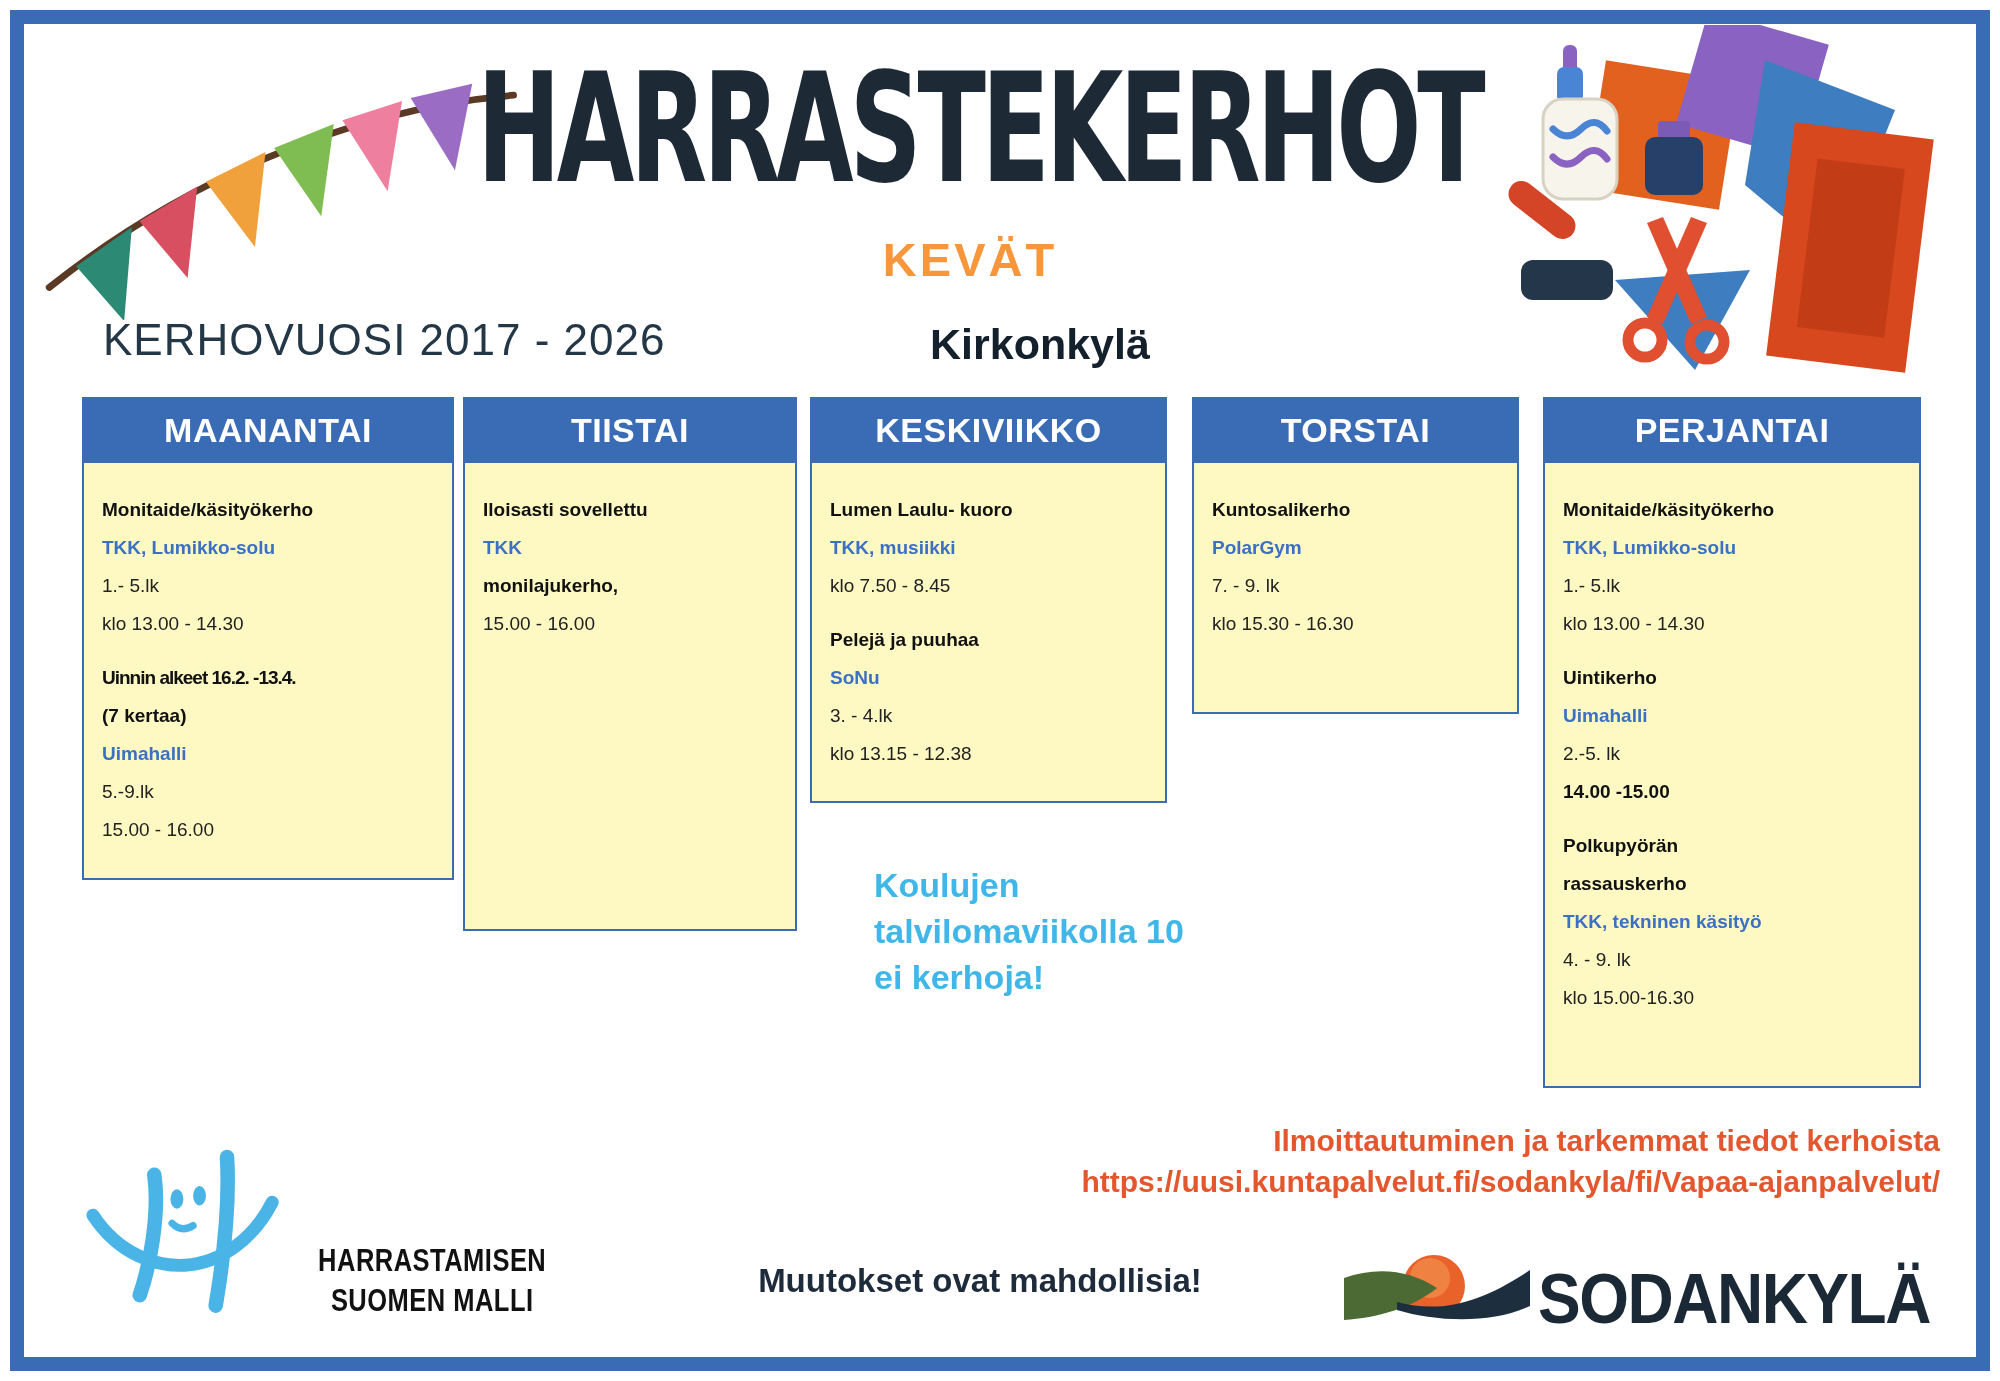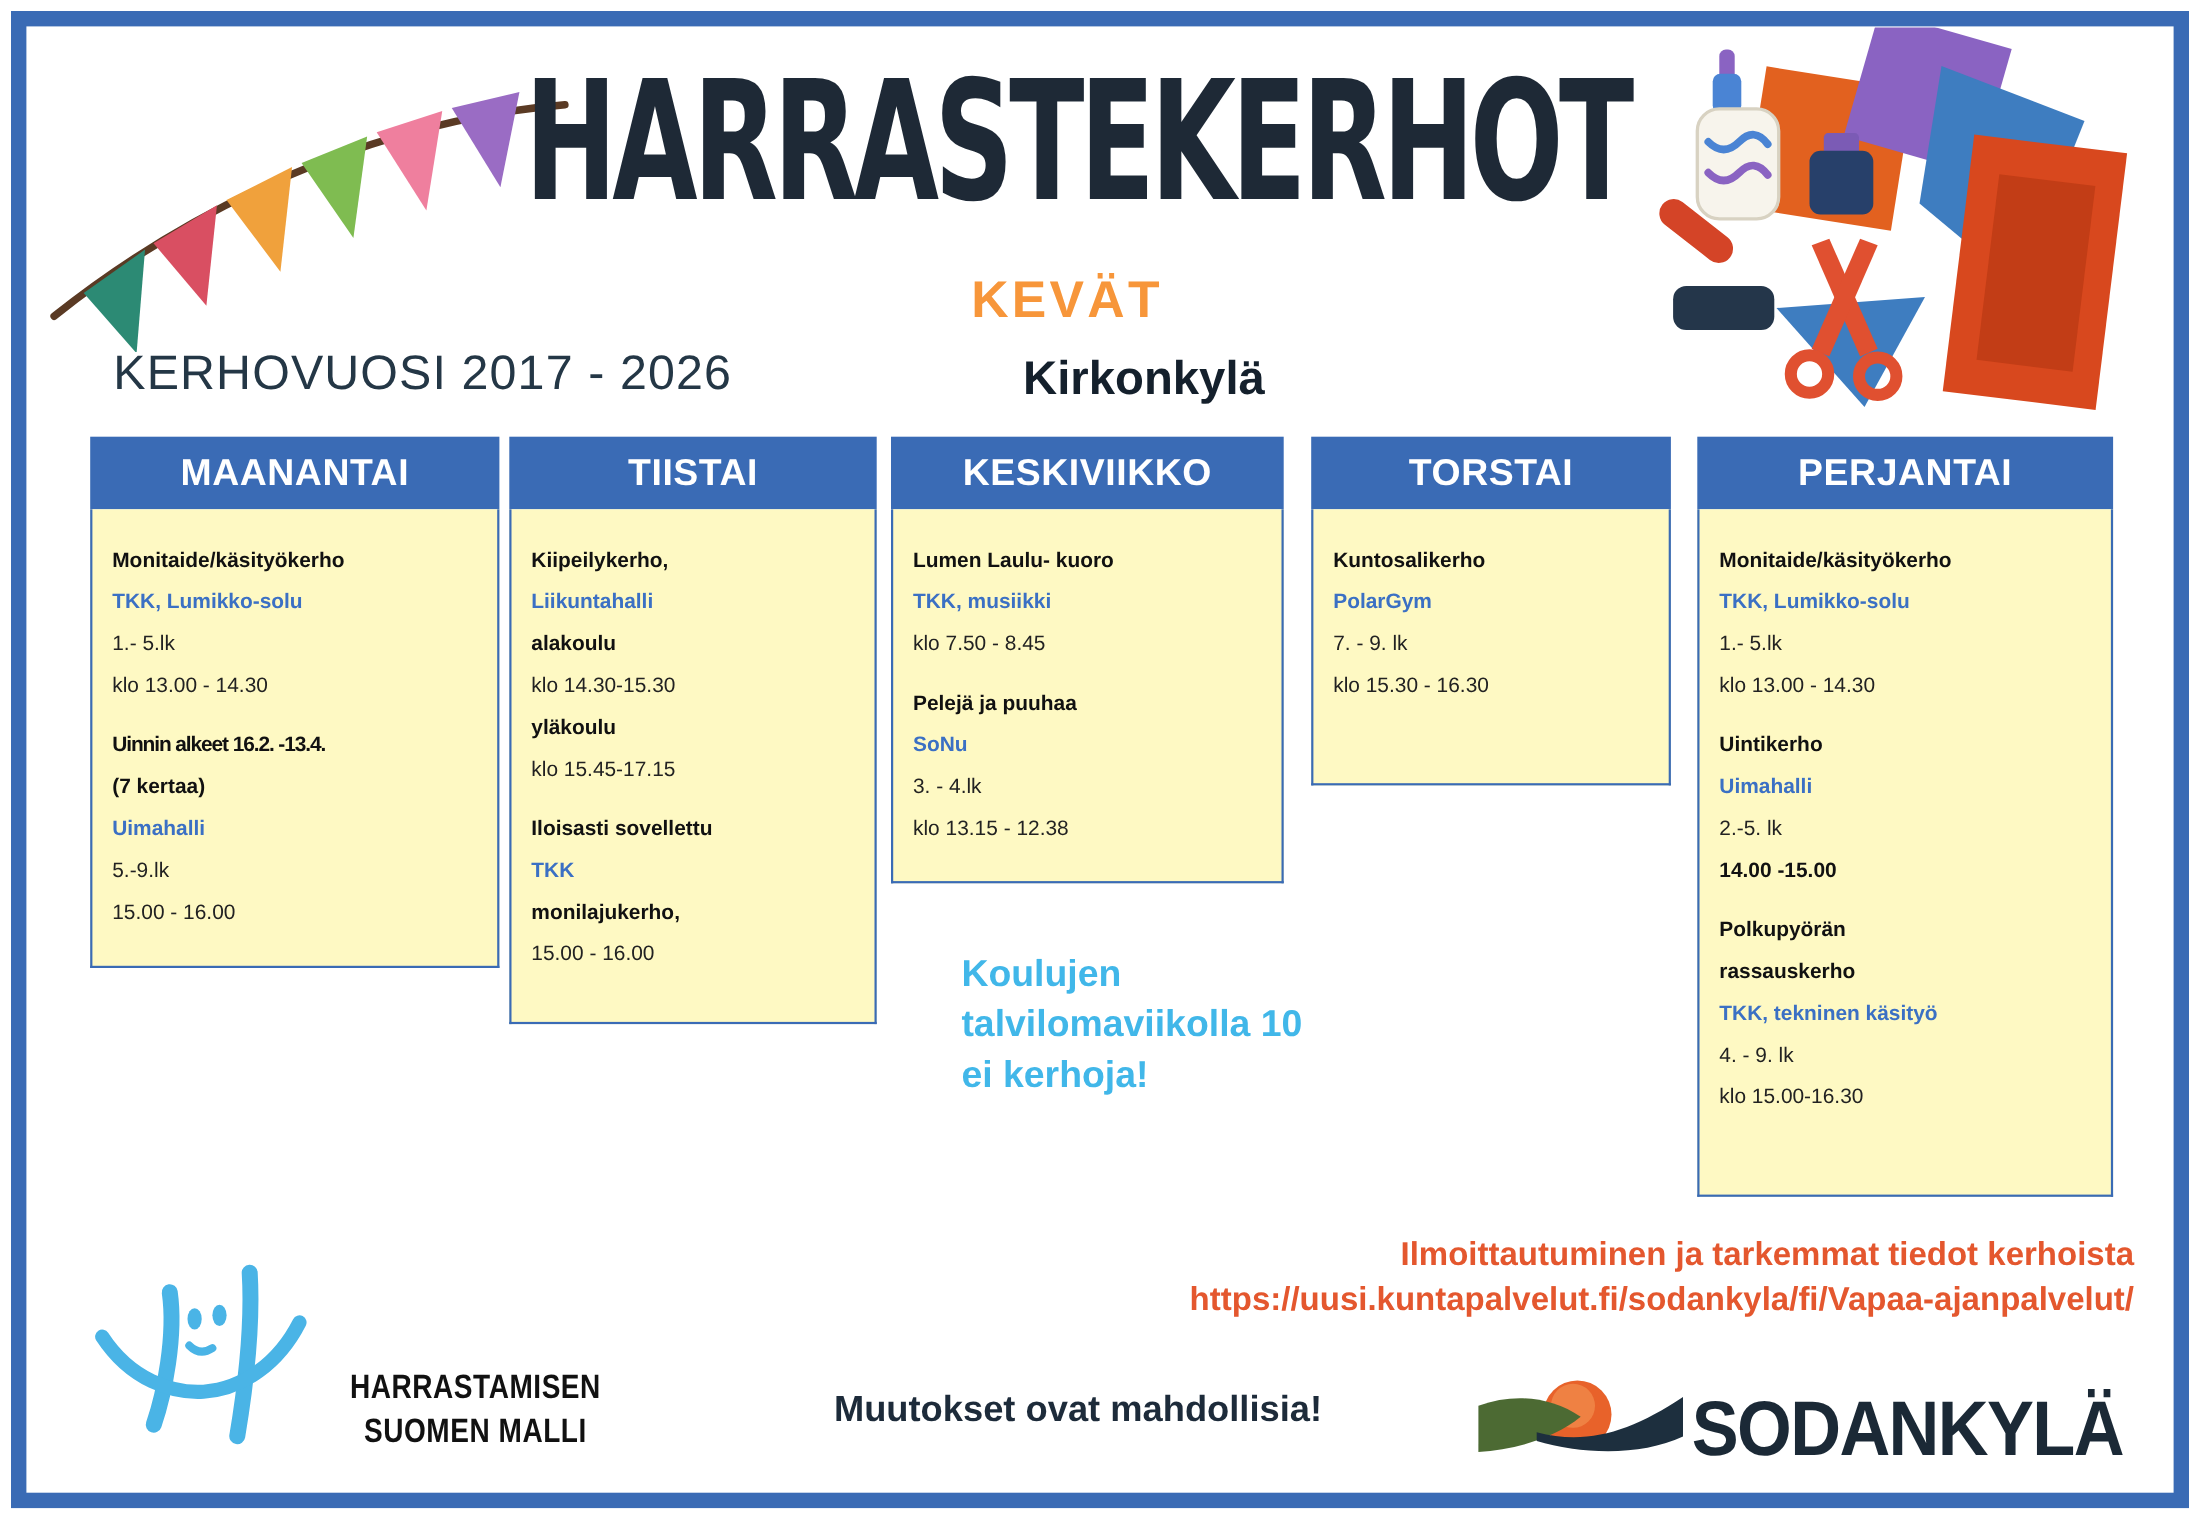--- a/index.html
+++ b/index.html
@@ -11,21 +11,21 @@
 
   .deco{position:absolute;}
 
   .main-title{
     position:absolute;left:390px;top:40px;width:1160px;text-align:center;
     font-family:"DejaVu Sans", sans-serif;font-weight:bold;font-size:118px;
     letter-spacing:-5px;color:#1e2936;transform:scale(0.85,1.28);transform-origin:center top;
     white-space:nowrap;
   }
   .season{
-    position:absolute;left:390px;top:244px;width:1160px;text-align:center;
+    position:absolute;left:390px;top:232px;width:1160px;text-align:center;
     font-size:47px;font-weight:bold;letter-spacing:3px;color:#f7963a;
   }
   .year-heading{
     position:absolute;left:103px;top:315px;font-size:44px;font-weight:normal;
     letter-spacing:1px;color:#243746;
   }
   .location-heading{
     position:absolute;left:930px;top:320px;font-size:43px;font-weight:bold;color:#14202c;
   }
 
@@ -144,28 +144,20 @@
     </div>
   </div>
 </div>
 
 <div class="col" style="left:463px;width:334px;">
   <div class="col-header">
     <span>TIISTAI</span>
   </div>
   <div class="col-body" style="height:468px;">
     <div class="block">
-      <div class="line bold">Kiipeilykerho,</div>
-      <div class="line blue">Liikuntahalli</div>
-      <div class="line bold">alakoulu</div>
-      <div class="line normal">klo 14.30-15.30</div>
-      <div class="line bold">yläkoulu</div>
-      <div class="line normal">klo 15.45-17.15</div>
-    </div>
-    <div class="block">
       <div class="line bold">Iloisasti sovellettu</div>
       <div class="line blue">TKK</div>
       <div class="line bold">monilajukerho,</div>
       <div class="line normal">15.00 - 16.00</div>
     </div>
   </div>
 </div>
 
 <div class="col" style="left:810px;width:357px;">
   <div class="col-header">

